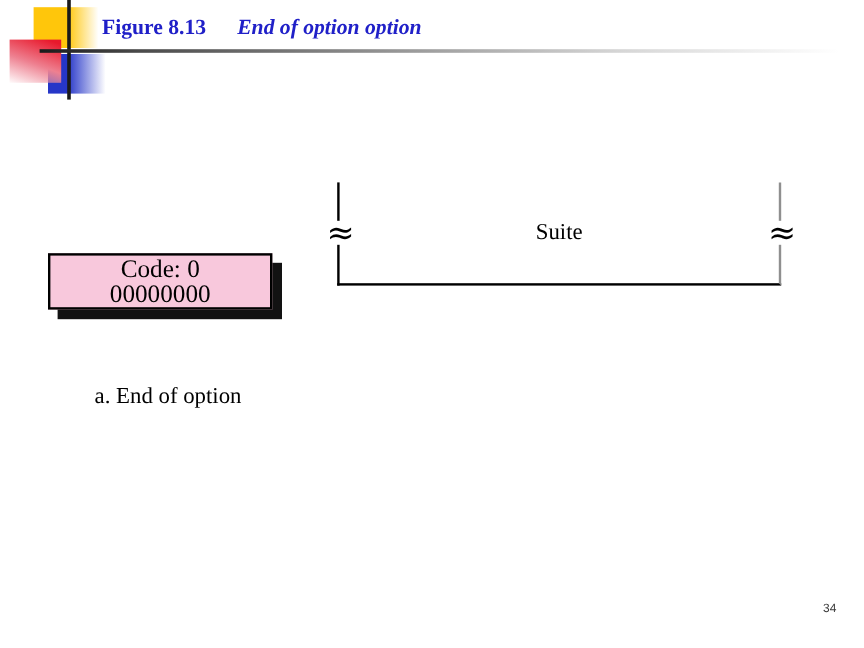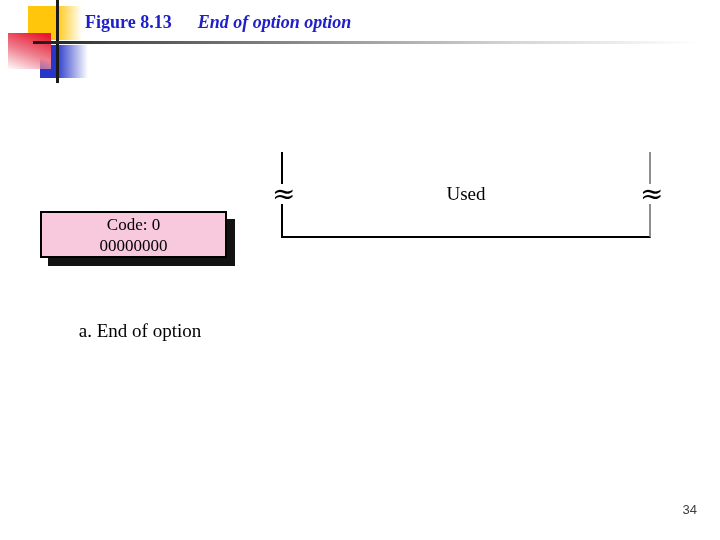--- a/index.html
+++ b/index.html
@@ -54,21 +54,21 @@
   
   .figure-a{position:absolute;left:40px;top:211px;width:200px;}
   .code-box-shadow{
     position:absolute;left:8px;top:8px;width:187px;height:47px;background:#121212;
   }
   .code-box{
     position:absolute;left:0;top:0;width:187px;height:47px;
     background:var(--box-pink);
     border:2px solid #000;
     display:flex;flex-direction:column;align-items:center;justify-content:center;
-    font-size:17px;line-height:21px;
+    font-size:21px;line-height:21px;
   }
   .caption-a{
     position:absolute;left:0;top:77px;width:200px;
     text-align:center;font-size:19px;margin-top:32px;
   }
   
   .figure-b{position:absolute;left:281px;top:152px;width:370px;}
   .options-box{
     position:relative;width:370px;height:88px;
     background:var(--box-yellow);
@@ -105,21 +105,21 @@
   }
   
   .footer-title{
     position:absolute;left:12px;top:510px;
     font-family:"Liberation Sans", sans-serif;
     font-size:12px;color:#1f1f1f;letter-spacing:-0.2px;
   }
   .page-number{
     position:absolute;right:23px;top:502px;
     font-family:"Liberation Sans", sans-serif;
-    font-size:13px;color:#3d3d3d;
+    font-size:10px;color:#3d3d3d;
   }
 </style>
 </head>
 <body>
 
 <div class="slide">
 
   <div class="logo">
     <div class="logo-square logo-gold"></div>
     <div class="logo-square logo-blue"></div>
@@ -137,20 +137,20 @@
     <div class="code-box">
       <span>Code: 0</span>
       <span>00000000</span>
     </div>
     <div class="caption-a">a. End of option</div>
   </div>
 
   <div class="figure-b">
     <div class="data-box">
       <span class="break-mark break-left">≈</span>
-      <span>Used</span>
+      <span>Suite</span>
       <span class="break-mark break-right">≈</span>
     </div>
   </div>
 
   <div class="page-number">34</div>
 
 </div>
 
 </body></html>

